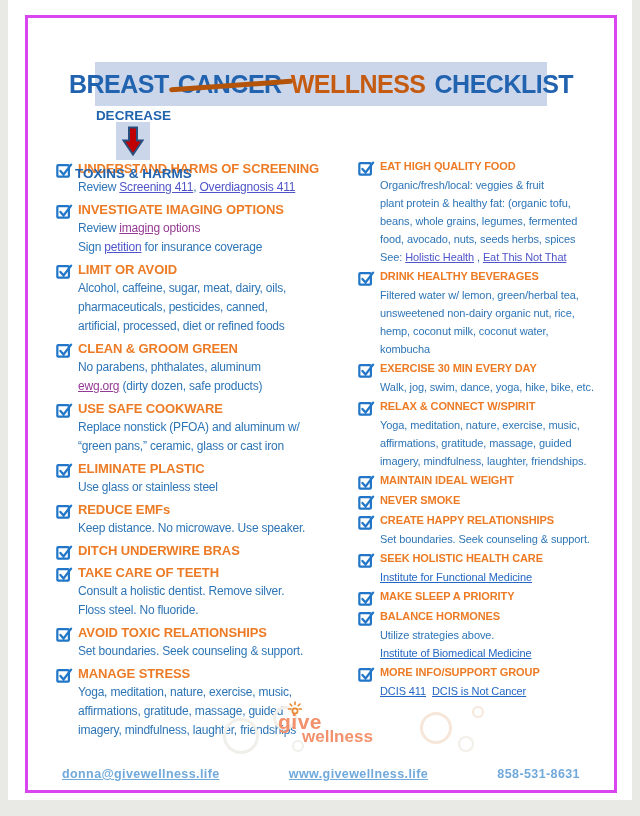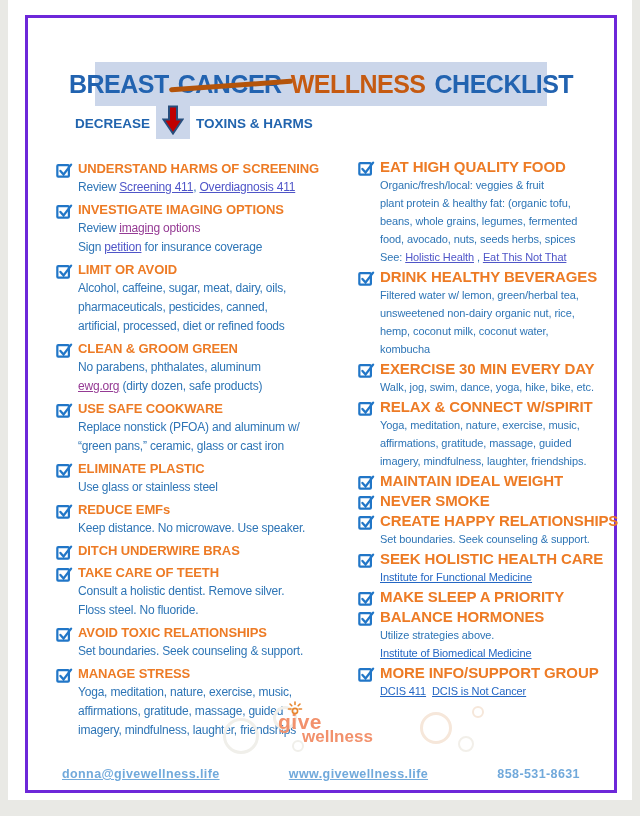--- a/index.html
+++ b/index.html
@@ -11,21 +11,21 @@
     overflow:hidden;
   }
   .page {
     position:absolute; left:8px; top:0;
     width:624px; height:800px;
     background:#ffffff;
   }
   .frame {
     position:absolute; left:17px; top:15px;
     width:592px; height:778px;
-    border:3px solid #6d28d9;
+    border:3px solid #d946ef;
     background:#ffffff;
   }
   
   .title-band {
     margin:44px auto 0;
     width:452px; height:44px;
     background:#CBD6EA;
     display:flex; align-items:center; justify-content:center;
     gap:9px;
     font-size:25px; font-weight:700; letter-spacing:-0.5px;
@@ -34,21 +34,21 @@
   .t-blue { color:#2263B0; }
   .t-orange { color:#C55A11; }
   .strike-wrap { position:relative; display:inline-block; }
   .strike-line {
     position:absolute; left:-9px; right:-11px; top:46%;
     height:5px; background:#B4540A; border-radius:3px;
     transform:rotate(-4deg);
   }
   
   .subheader { position:relative; height:50px; }
-  .subgroup { position:absolute; top:2px; display:flex; align-items:center; gap:6px; }
+  .subgroup { position:absolute; top:2px; display:flex; align-items:center; gap:6px;flex-direction:column; }
   .subgroup.sg-left { left:47px; }
   .subgroup.sg-right { left:322px; }
   .sub-label { color:#2164AE; font-weight:700; font-size:13.5px; white-space:nowrap; }
   .arrow-patch {
     width:34px; height:38px; margin-top:-7px;
     background:#CBD6EA;
     display:flex; align-items:center; justify-content:center;
     flex:none;
   }
   
@@ -56,21 +56,21 @@
   .col { }
   .col-left  { margin-left:28px; width:288px; }
   .col-right { margin-left:14px; width:250px; }
   .item-head { display:flex; align-items:center; gap:6px; white-space:nowrap; }
   .cb { width:16px; height:16px; flex:none; margin-top:2px; overflow:visible; }
   .item-title { font-weight:700; color:#ED7B25; letter-spacing:-0.1px; }
   .col-left  .item { margin-top:3px; }
   .col-left  .item-head  { line-height:19px; font-size:13px; }
   .col-left  .line { line-height:19px; font-size:12px; letter-spacing:-0.2px; margin-left:22px; white-space:nowrap; }
   .col-right .item { margin-top:2px; }
-  .col-right .item-head { line-height:17.5px; font-size:15px; }
+  .col-right .item-head { line-height:17.5px; font-size:11px; }
   .col-right .line { line-height:18px; font-size:11px; letter-spacing:-0.1px; margin-left:22px; white-space:nowrap; }
   .seg-body   { color:#2E75B6; }
   .seg-purple { color:#953A94; }
   .seg-linkv  { color:#4F55C8; text-decoration:underline; cursor:pointer; }
   .seg-linkp  { color:#953A94; text-decoration:underline; cursor:pointer; }
   .seg-linkb  { color:#2467C4; text-decoration:underline; cursor:pointer; }
   
   .footer { position:absolute; left:0; right:0; bottom:0; height:86px; }
   .deco { position:absolute; border-radius:50%; }
   .d1 { left:195px; top:14px; width:36px; height:36px; border:3px solid #F0EFEA; }

